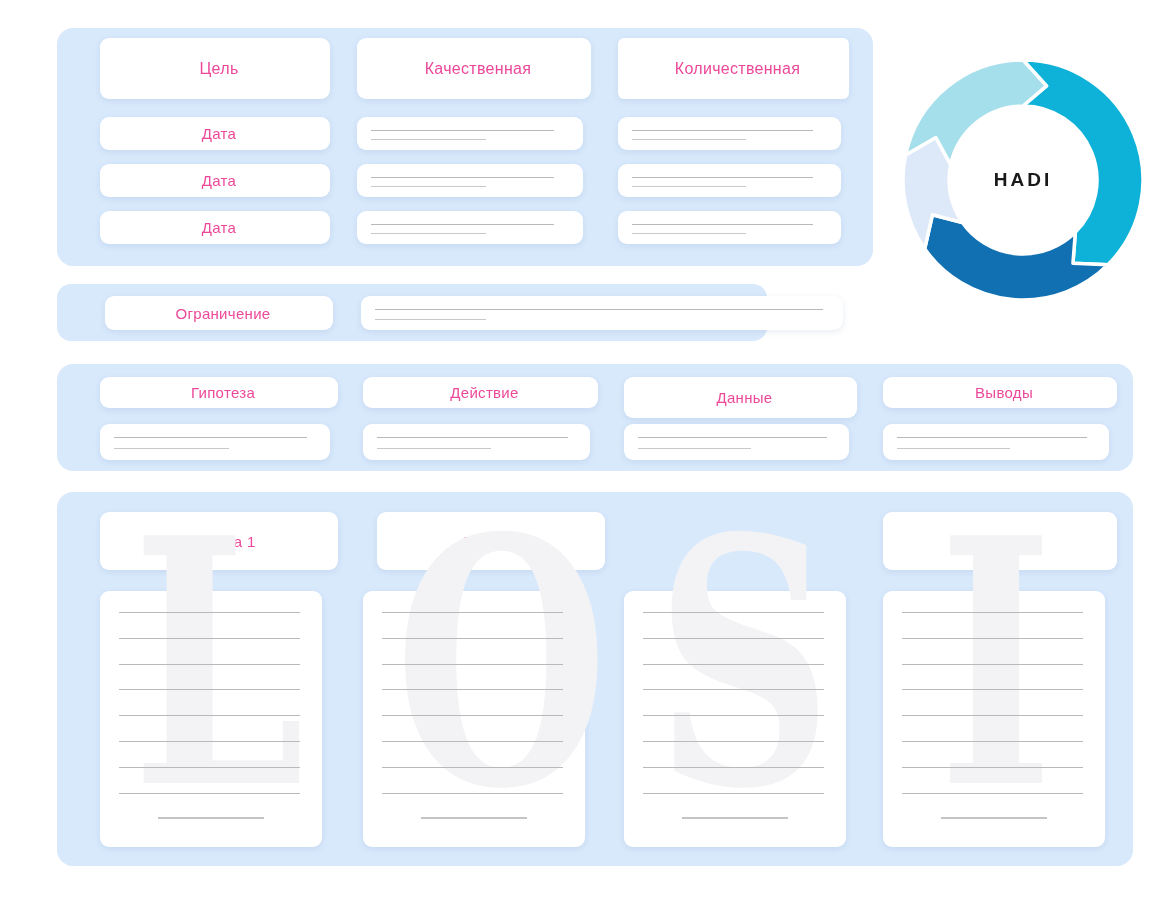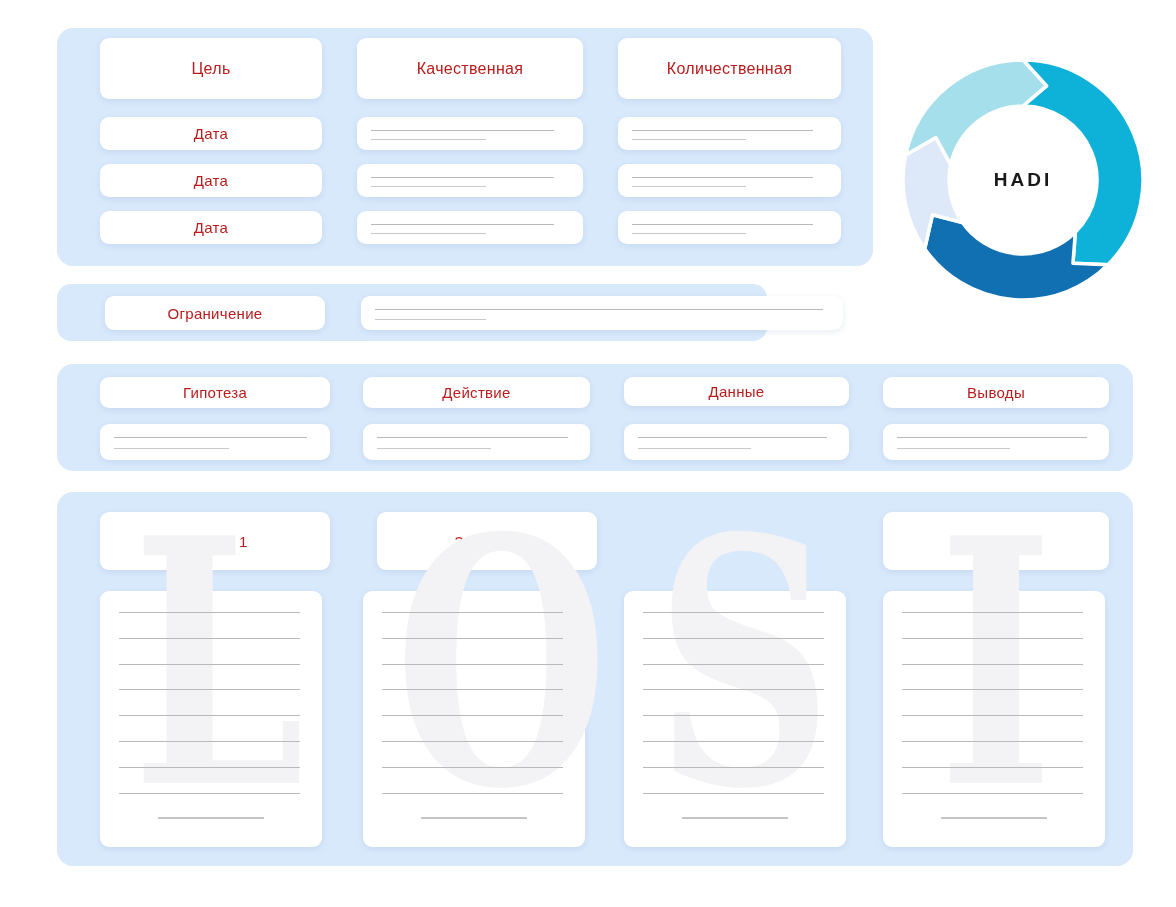--- a/index.html
+++ b/index.html
@@ -5,21 +5,21 @@
   html,body { margin:0; padding:0; background:#ffffff; }
   .stage {
     position:relative; width:1176px; height:907px; background:#ffffff;
     font-family:"Liberation Sans","DejaVu Sans",sans-serif; color:#333333;
     overflow:hidden;
   }
   .panel { position:absolute; background:#d8e9fc; border-radius:16px; }
   .card  { position:absolute; background:#ffffff; border-radius:9px;
            box-shadow:0 2px 6px rgba(90,120,160,0.14); }
   .hdr   { display:flex; align-items:center; justify-content:center;
-           font-size:15px; letter-spacing:0.3px; color:#b91c1c; }
+           font-size:15px; letter-spacing:0.3px; color:#ec4899;padding-left:8px; }
   .hdr-lg{ font-size:16px; }
   .ln    { position:absolute; height:1px; background:#b9b9b9; z-index:2; }
   .ln.lb { background:#c9c9c9; }
   
   .lines2 .la { left:14px; top:13px; width:81%; }
   .lines2 .lb { left:14px; top:22px; width:51%; }
   .lines3 .la { left:14px; top:13px; width:84%; }
   .lines3 .lb { left:14px; top:24px; width:50%; }
   .linesC .la { left:14px; top:13px; width:448px; }
   .linesC .lb { left:14px; top:23px; width:111px; }
@@ -40,21 +40,21 @@
                 font-size:19px; font-weight:bold; letter-spacing:3px; color:#1a1a1a; }
 </style>
 </head>
 <body>
 
 <div class="stage">
 
   <section class="panel" style="left:57px;top:28px;width:816px;height:238px;">
     <div class="card hdr hdr-lg" style="left:43px;top:10px;width:222px;height:61px;">Цель</div>
     <div class="card hdr hdr-lg" style="left:300px;top:10px;width:226px;height:61px;">Качественная</div>
-    <div class="card hdr hdr-lg" style="left:561px;top:10px;width:223px;height:61px;">Количественная</div>
+    <div class="card hdr hdr-lg" style="left:561px;top:10px;width:223px;height:61px;border-radius:6px;">Количественная</div>
 
     <div class="card hdr" style="left:43px;top:89px;width:222px;height:33px;">Дата</div>
     <div class="card hdr" style="left:43px;top:136px;width:222px;height:33px;">Дата</div>
     <div class="card hdr" style="left:43px;top:183px;width:222px;height:33px;">Дата</div>
 
     <div class="card lines2" style="left:300px;top:89px;width:226px;height:33px;">
       <i class="ln la"></i>
       <i class="ln lb"></i>
     </div>
     <div class="card lines2" style="left:300px;top:136px;width:226px;height:33px;">
@@ -84,21 +84,21 @@
     <div class="card hdr" style="left:48px;top:12px;width:220px;height:34px;">Ограничение</div>
     <div class="card linesC" style="left:304px;top:12px;width:482px;height:34px;">
       <i class="ln la"></i>
       <i class="ln lb"></i>
     </div>
   </section>
 
   <section class="panel" style="left:57px;top:364px;width:1076px;height:107px;">
     <div class="card hdr" style="left:306px;top:13px;width:227px;height:31px;">Действие</div>
     <div class="card hdr" style="left:43px;top:13px;width:230px;height:31px;">Гипотеза</div>
-    <div class="card hdr" style="left:567px;top:13px;width:225px;height:29px;">Данные</div>
+    <div class="card hdr" style="left:567px;top:13px;width:225px;height:41px;">Данные</div>
     <div class="card hdr" style="left:826px;top:13px;width:226px;height:31px;">Выводы</div>
 
     <div class="card lines3" style="left:43px;top:60px;width:230px;height:36px;">
       <i class="ln la"></i>
       <i class="ln lb"></i>
     </div>
     <div class="card lines3" style="left:306px;top:60px;width:227px;height:36px;">
       <i class="ln la"></i>
       <i class="ln lb"></i>
     </div>

